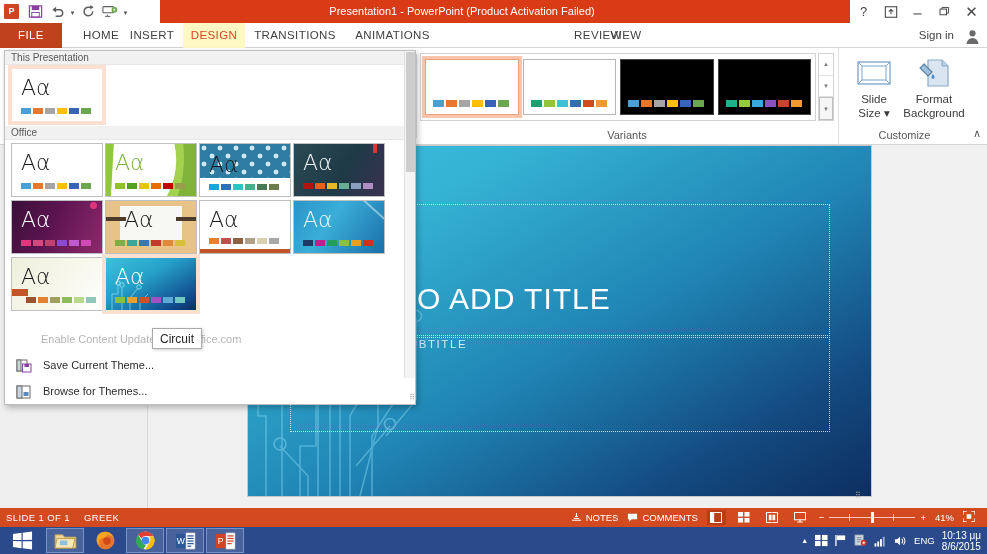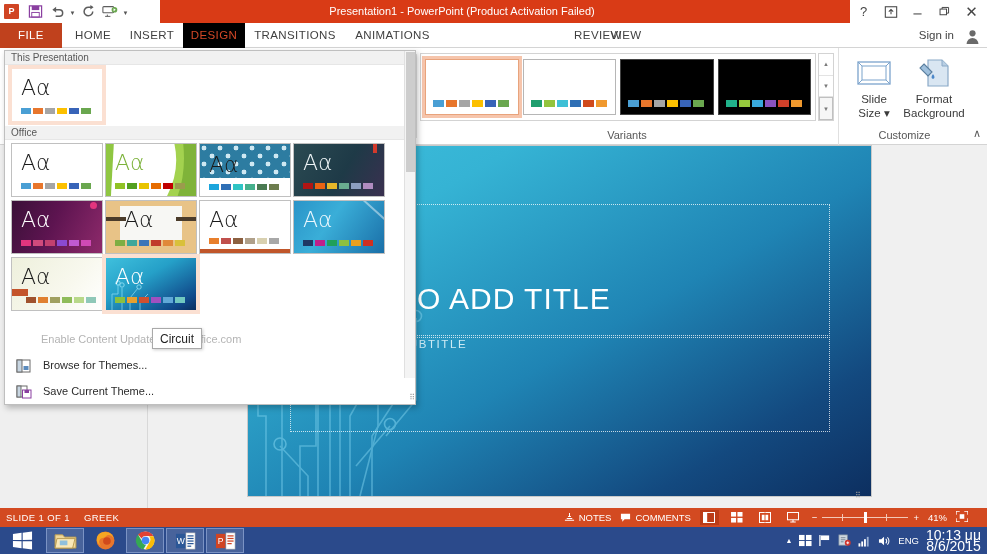--- a/index.html
+++ b/index.html
@@ -54,21 +54,21 @@
     background:#ffffff; border-bottom:1px solid #d4d4d4;
   }
   .tab{
     position:absolute; top:0; height:25px; line-height:25px;
     font-size:11.5px; color:#3f3f3f; letter-spacing:.4px;
     text-align:center; cursor:default;
   }
   .tab.file{
     left:0; width:62px; background:#c0411d; color:#fff; font-size:11.5px;
   }
-  .tab.active{ color:#d24726; background:#000000; }
+  .tab.active{ color:#d24726; background:#fef9c3; }
   .signin{
     position:absolute; right:33px; top:0; height:25px; line-height:25px;
     font-size:11.5px; color:#444;
   }
   .avatar{
     position:absolute; right:4px; top:2px; width:22px; height:22px;
     display:flex; align-items:center; justify-content:center; color:#5a5a5a;
   }
 
   
@@ -201,21 +201,21 @@
     font-size:12px; color:#1f1f1f; line-height:21px; z-index:60;
   }
 
   
   .statusbar{
     position:absolute; left:0; top:508px; width:987px; height:19px;
     background:#d34a21; color:#fff; font-size:9.5px;
     display:flex; align-items:center;
   }
   .sb-left{ display:flex; align-items:flex-end; gap:14px; padding-left:6px; letter-spacing:.4px; }
-  .sb-right{ margin-left:auto; display:flex; align-items:center; gap:9px; padding-right:19px; }
+  .sb-right{ margin-left:auto; display:flex; align-items:center; gap:9px; padding-right:12px; }
   .sb-btn{ display:flex; align-items:center; gap:4px; }
   .view-btn{
     width:19px; height:15px; display:flex; align-items:center; justify-content:center;
   }
   .view-btn.active{ background:#bb3c17; }
   .zoom-slider{ display:flex; align-items:center; gap:0; }
   .zs-track{ width:86px; height:1px; background:#f3c8b6; position:relative; }
   .zs-knob{ position:absolute; left:42px; top:-5px; width:3px; height:11px; background:#ffffff; }
   .zs-tick{ position:absolute; left:20px; top:-3px; width:1px; height:7px; background:#f3c8b6;}
   .zs-tick2{ position:absolute; left:64px; top:-3px; width:1px; height:7px; background:#f3c8b6;}
@@ -232,21 +232,21 @@
     width:38px; height:25px; margin-left:2px;
     display:flex; align-items:center; justify-content:center;
     border:1px solid transparent;
   }
   .tb-item.open{ border-color:#7b93c4; background:rgba(255,255,255,.14); }
   .tray{
     margin-left:auto; display:flex; align-items:center; gap:7px; padding-right:6px;
     color:#fff; font-size:9.5px;
   }
   .tray-icon{ display:flex; align-items:center; justify-content:center; }
-  .clock{ text-align:center; line-height:11px; font-size:14px; }
+  .clock{ text-align:center; line-height:11px; font-size:10px; }
 </style>
 </head>
 <body>
 
 <div class="titlebar">
   <div class="tb-red"></div>
   <div class="tb-title">Presentation1 -  PowerPoint (Product Activation Failed)</div>
 
   <div class="qat">
     <div class="qat-ppt">P</div>
@@ -299,21 +299,21 @@
           <rect x="2.5" y="5" width="8" height="7" fill="none" stroke="#444" stroke-width="1.2"></rect>
           <path d="M5 5 V3 H13 V10 H11" fill="none" stroke="#444" stroke-width="1.2"></path>
         </svg>
     </div>
     <div class="win-btn close">✕</div>
   </div>
 </div>
 
 <div class="tabrow">
   <div class="tab file" style="left:0;width:62px">FILE</div>
-  <div class="tab" style="left:64px;width:58px">HOME</div>
+  <div class="tab" style="left:72px;width:58px">HOME</div>
   <div class="tab" style="left:123px;width:58px">INSERT</div>
   <div class="tab active" style="left:183px;width:62px">DESIGN</div>
   <div class="tab" style="left:345px;width:95px">ANIMATIONS</div>
   <div class="tab" style="left:247px;width:96px">TRANSITIONS</div>
   <div class="tab" style="left:566px;width:64px">REVIEW</div>
   <div class="tab" style="left:602px;width:48px">VIEW</div>
   <div class="signin">Sign in</div>
   <div class="avatar">
     <svg width="17" height="17" viewBox="0 0 16 16">
         <circle cx="8" cy="5" r="2.9" fill="#6a6a6a"></circle>
@@ -620,37 +620,37 @@
 
   <div class="dd-scrollbar">
     <div class="dd-thumb"></div>
   </div>
 
   <div class="dd-footer">
     <div class="dd-item disabled">Enable Content Updates from Office.com</div>
     <div class="dd-item">
       <span class="ico">
         <svg width="16" height="15" viewBox="0 0 16 15">
-            <rect x="1" y="2" width="13" height="12" fill="#fff" stroke="#6a6a6a" stroke-width="1"></rect>
-            <rect x="1" y="2" width="5" height="12" fill="#c8d6e2" stroke="#6a6a6a" stroke-width="1"></rect>
-            <rect x="7.5" y="8" width="5" height="4" fill="#5b8bbd"></rect>
-          </svg>
-      </span>
-      <span>Browse for Themes...</span>
-    </div>
-    <div class="dd-item">
-      <span class="ico">
-        <svg width="16" height="15" viewBox="0 0 16 15">
             <rect x="1" y="2" width="10" height="11" fill="#fff" stroke="#6a6a6a" stroke-width="1"></rect>
             <rect x="1" y="2" width="4" height="11" fill="#c8d6e2" stroke="#6a6a6a" stroke-width="1"></rect>
             <rect x="6.5" y="6" width="8.5" height="8" fill="#fff" stroke="#8a3fa0" stroke-width="1"></rect>
             <rect x="8.5" y="6" width="4.5" height="3" fill="#8a3fa0"></rect>
           </svg>
       </span>
       <span>Save Current Theme...</span>
+    </div>
+    <div class="dd-item">
+      <span class="ico">
+        <svg width="16" height="15" viewBox="0 0 16 15">
+            <rect x="1" y="2" width="13" height="12" fill="#fff" stroke="#6a6a6a" stroke-width="1"></rect>
+            <rect x="1" y="2" width="5" height="12" fill="#c8d6e2" stroke="#6a6a6a" stroke-width="1"></rect>
+            <rect x="7.5" y="8" width="5" height="4" fill="#5b8bbd"></rect>
+          </svg>
+      </span>
+      <span>Browse for Themes...</span>
     </div>
     <div class="dd-resize">⠿</div>
   </div>
 </div>
 
 <div class="tooltip">Circuit</div>
 
 <div class="statusbar">
   <div class="sb-left">
     <span>SLIDE 1 OF 1</span>

